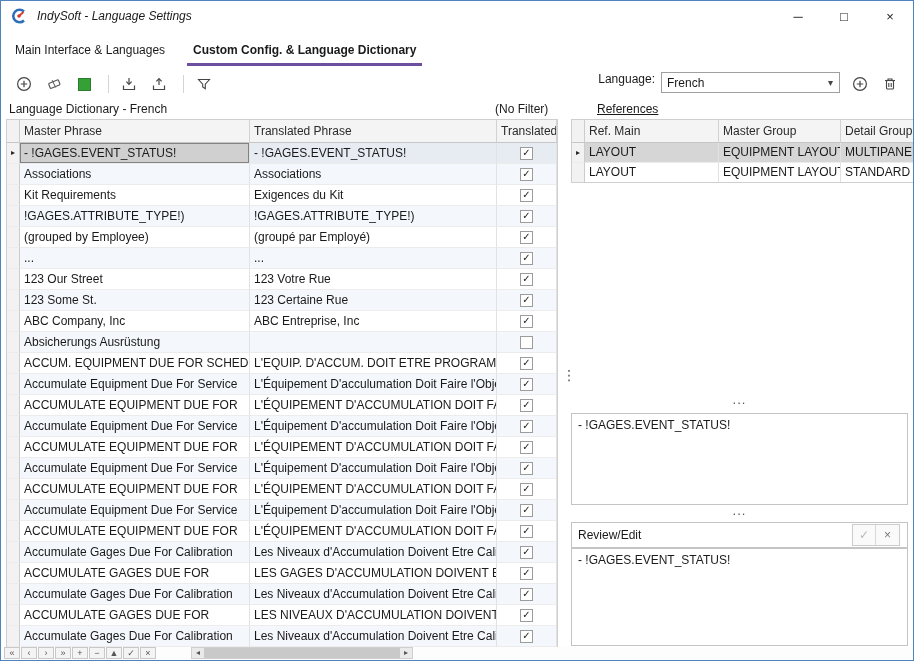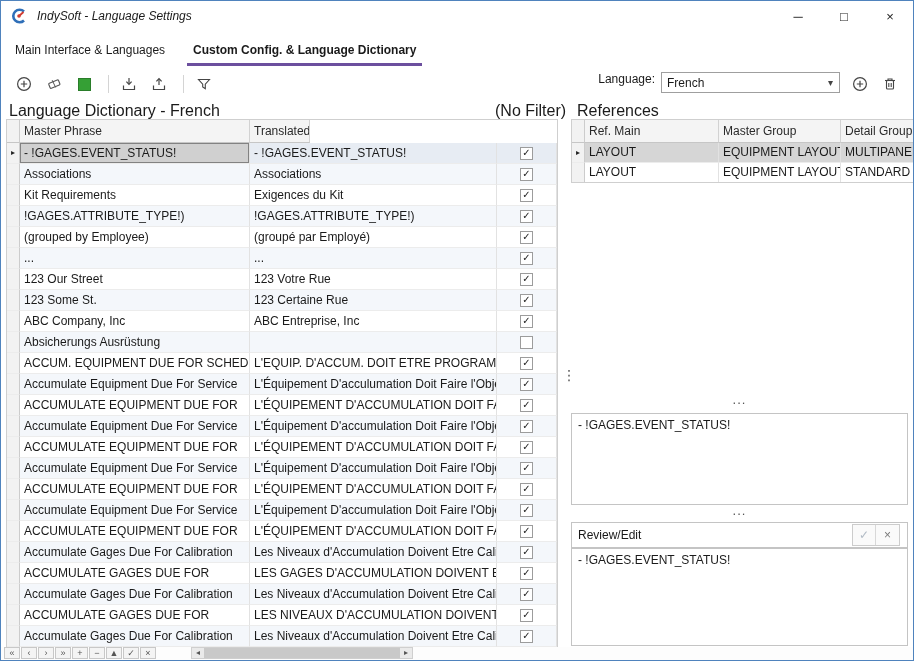--- a/index.html
+++ b/index.html
@@ -23,21 +23,21 @@
   .toolbar { position:absolute; top:68px; left:0; right:0; height:30px; display:flex; align-items:center; padding:0 10px; }
   .tbtn { width:26px; height:24px; display:flex; align-items:center; justify-content:center; margin-right:4px; }
   .tb-sep { width:1px; height:18px; background:#d4d4d4; margin:0 7px; }
   .swatch { width:13px; height:13px; background:#35a035; border:1px solid #2a7d2a; }
   .tb-right { margin-left:auto; display:flex; align-items:flex-start; }
   .lang-label { margin-right:6px; }
   .combo { width:179px; height:21px; border:1px solid #9f9f9f; background:#fff; display:flex; align-items:center; }
   .combo .val { flex:1; padding-left:5px; white-space:nowrap; overflow:hidden; }
   .combo .arrow { width:17px; text-align:center; font-size:10px; color:#444; }
   
-  .sec-label { position:absolute; top:101px; font-size:16px; color:#1a1a1a; }
+  .sec-label { position:absolute; top:101px; font-size:12px; color:#1a1a1a; }
   
   .grid { position:absolute; background:#fff; border:1px solid #cfcfcf; overflow:hidden; }
   .ghead, .drow, .rrow { display:flex; }
   .gc { border-right:1px solid #e2e2e2; border-bottom:1px solid #ececec; padding:0 4px; white-space:nowrap; overflow:hidden; font-size:12px; }
   .ghead .gc { background:#f4f4f4; border-right:1px solid #d2d2d2; border-bottom:1px solid #c6c6c6; height:23px; line-height:22px; color:#2a2a2a; }
   .drow .gc { height:21px; line-height:20px; }
   .rrow .gc { height:20px; line-height:19px; }
   .gc.ind { width:13px; padding:0; background:#f2f2f2; border-right:1px solid #cccccc; text-align:center; font-size:8px; color:#222; }
   .c-en { width:230px; }
   .c-tr { width:247px; }
@@ -152,26 +152,27 @@
             <path d="M6 4.5V3h4v1.5"></path>
             <rect x="4.5" y="4.5" width="7" height="8.5" rx="1"></rect>
             <path d="M6.8 7v4M9.2 7v4"></path>
           </svg>
       </div>
     </div>
   </div>
 
   <span class="sec-label" style="left:8px;">Language Dictionary - French</span>
   <span class="sec-label" style="left:494px;">(No Filter)</span>
-  <span class="sec-label" style="left:576px;">References</span>
+  <span class="sec-label" style="left:596px;text-decoration:underline;">References</span>
 
   <div class="grid" style="left:5px; top:118px; width:552px; height:529px;">
     <div class="ghead">
       <div class="gc ind"></div>
       <div class="gc c-en">Master Phrase</div>
+      <div class="gc c-tr">Translated Phrase</div>
       <div class="gc c-fl">Translated</div>
     </div>
     <div>
         <div class="drow sel">
           <div class="gc ind">▸</div>
           <div class="gc c-en focuscell">- !GAGES.EVENT_STATUS!</div>
           <div class="gc c-tr">- !GAGES.EVENT_STATUS!</div>
           <div class="gc c-fl">
             <span class="cb on">✓</span>
           </div>

